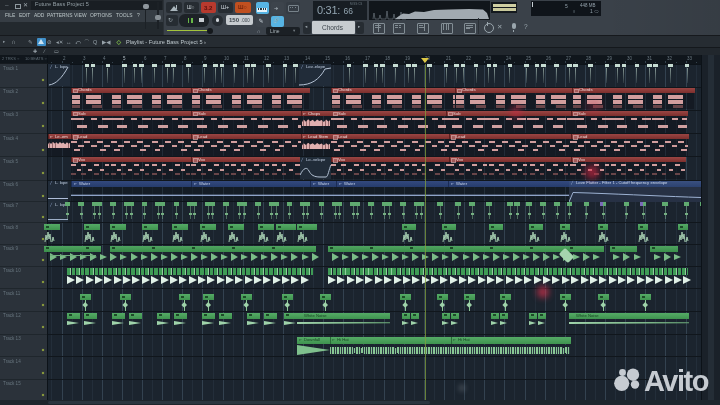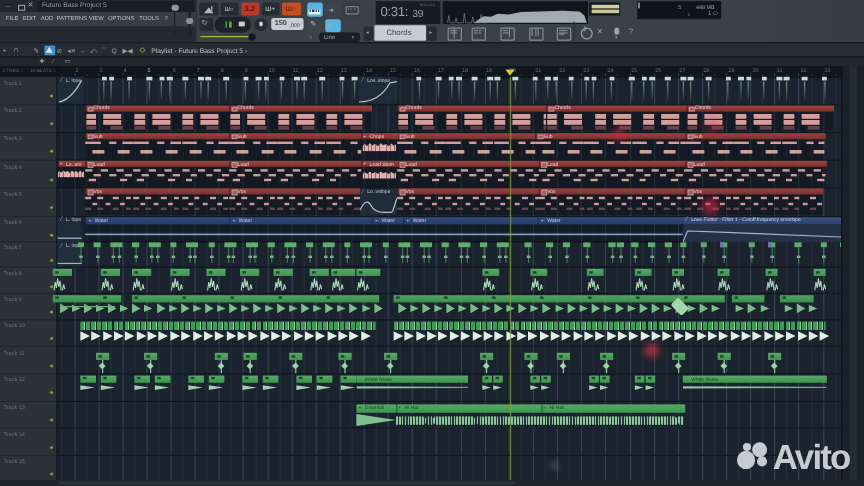--- a/index.html
+++ b/index.html
@@ -73,21 +73,21 @@
 <div style="left:270px;top:29px;font-size:8px;color:#a8b2b8;white-space:nowrap;line-height:1;transform:scale(0.625);transform-origin:0 0;">Line</div>
 <div style="left:293px;top:29px;font-size:8px;color:#777f85;white-space:nowrap;line-height:1;transform:scale(0.562);transform-origin:0 0;">▾</div>
 <div style="left:302.5px;top:21.5px;width:8.5px;height:12px;background:#262c32;border-radius:2px;"></div>
 <div style="left:304.5px;top:25px;font-size:8px;color:#9aa4aa;white-space:nowrap;line-height:1;transform:scale(0.562);transform-origin:0 0;">◂</div>
 <div style="left:312px;top:21px;width:43px;height:13px;background:#c7ccd0;border-radius:1px;"></div>
 <div style="left:322px;top:25px;font-size:6.5px;color:#3c444b;white-space:nowrap;line-height:1;">Chords</div>
 <div style="left:355.5px;top:21.5px;width:8.5px;height:12px;background:#262c32;border-radius:2px;"></div>
 <div style="left:357.5px;top:25px;font-size:8px;color:#9aa4aa;white-space:nowrap;line-height:1;transform:scale(0.562);transform-origin:0 0;">▸</div>
 <div style="left:313px;top:1px;width:54px;height:19px;background:#171d23;"></div>
 <div style="left:317px;top:4.5px;font-size:11px;color:#93a5b1;white-space:nowrap;line-height:1;letter-spacing:-0.3px;">0:31:</div>
-<div style="left:343.5px;top:7px;font-size:8.5px;color:#93a5b1;white-space:nowrap;line-height:1;">39</div>
+<div style="left:343.5px;top:7px;font-size:8.5px;color:#93a5b1;white-space:nowrap;line-height:1;">66</div>
 <div style="left:350px;top:2.5px;font-size:8px;color:#6b7880;white-space:nowrap;line-height:1;transform:scale(0.375);transform-origin:0 0;">M:SS:CS</div>
 <div style="left:368.5px;top:1px;width:121px;height:18.5px;background:#11161b;"></div>
 <svg style="left:368.5px;top:1px;position:absolute;" width="121" height="18.5" viewBox="0 0 121 18.5">
       <path d="M4 18 L5 12 L6 18 L10 18 L11 14 L12 18 L17 18 L18 10 L19 18 L24 18 L25 13 L26 18 L31 18 L32 11 L33 18 L37 18 L38 14 L39 18" stroke="#7e8991" stroke-width="0.7" opacity="0.8" fill="none"></path>
       <path d="M26 18 L30 15 L34 12.5 L40 13 L46 10.5 L55 11 L65 9 L80 8.5 L100 8 L114 8.5 L118 12 L120 18 Z" fill="#a2aab1"></path>
     </svg>
 <div style="left:491px;top:2px;width:26px;height:11px;background:#14191e;"></div>
 <div style="left:492.5px;top:3.5px;width:23px;height:3.4px;background:#cfcfa2;"></div>
 <div style="left:492.5px;top:8px;width:23px;height:3.4px;background:#c9c99c;"></div>
 <div style="left:531px;top:1px;width:70px;height:14.5px;background:#0f141a;"></div>

